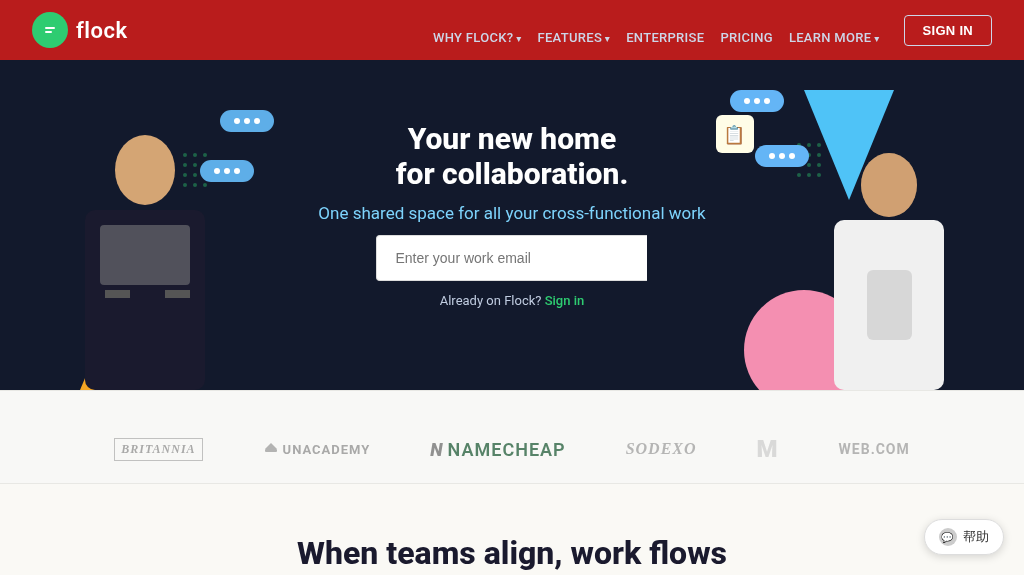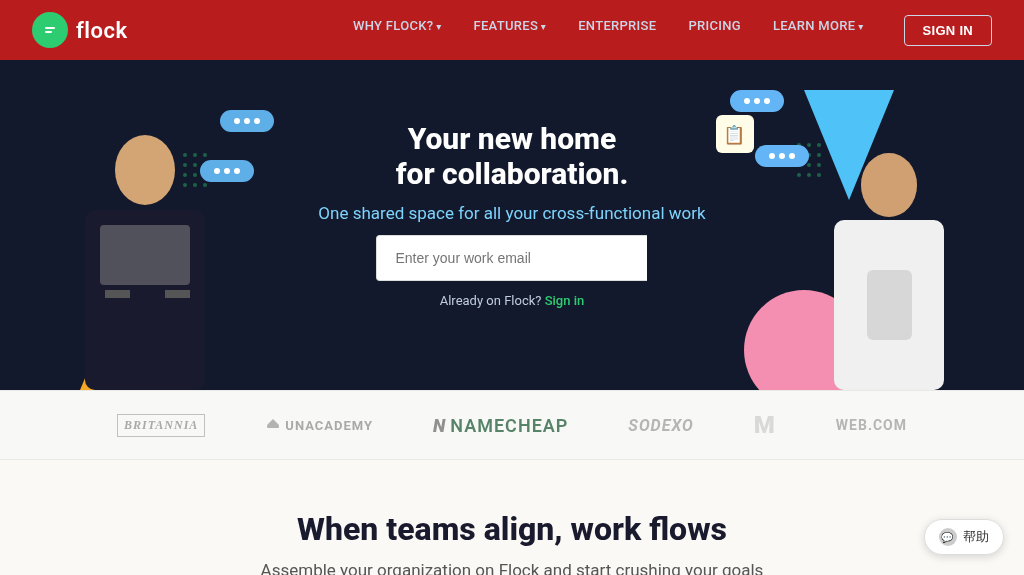--- a/index.html
+++ b/index.html
@@ -34,22 +34,22 @@
       font-size: 16px;
     }
     .logo-text {
       color: white;
       font-size: 22px;
       font-weight: 600;
       letter-spacing: 0.5px;
     }
     .nav-links {
       display: flex;
-      align-items: flex-start;
-      gap: 32px;
+      align-items: flex-end;
+      gap: 16px;
       list-style: none;
     }
     .nav-links li a {
       color: #cdd6e8;
       text-decoration: none;
       font-size: 13px;
       font-weight: 500;
       letter-spacing: 0.3px;
     }
     .nav-links li a.has-arrow::after {
@@ -249,24 +249,25 @@
     .logo-item {
       color: #888;
       font-size: 13px;
       font-weight: 700;
       letter-spacing: 1px;
       text-transform: uppercase;
       display: flex;
       align-items: center;
       gap: 4px;
       opacity: 0.7;
+      margin-top: 24px;
     }
     .logo-item.britannia { font-family: serif; font-style: italic; font-size: 12px; border: 1px solid #aaa; padding: 3px 6px; }
     .logo-item.mcdonalds { font-size: 24px; color: #ccc; font-weight: 900; }
-    .logo-item.sodexo-text { font-size: 16px; color: #999; font-style: italic; }
+    .logo-item.sodexo-text { font-size: 16px; color: #999; font-style: italic; font-family: Liberation Serif, serif; }
     .logo-item.webcm { font-size: 14px; color: #999; }
 
     
     .section-2 {
       background: #faf9f5;
       text-align: center;
       padding: 50px 40px 30px;
     }
     .section-2-title {
       font-size: 32px;

